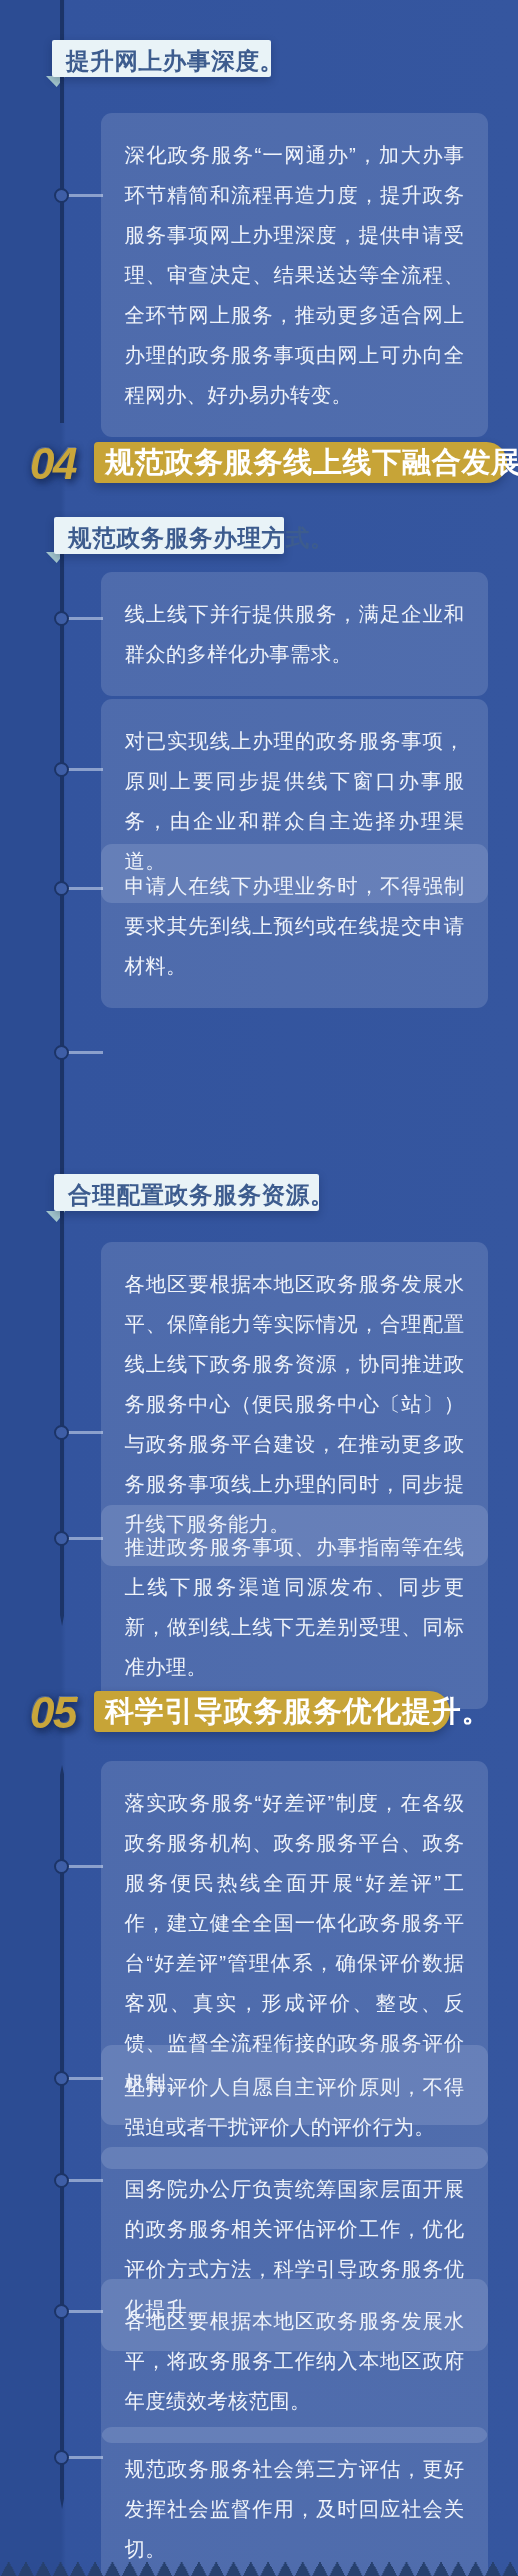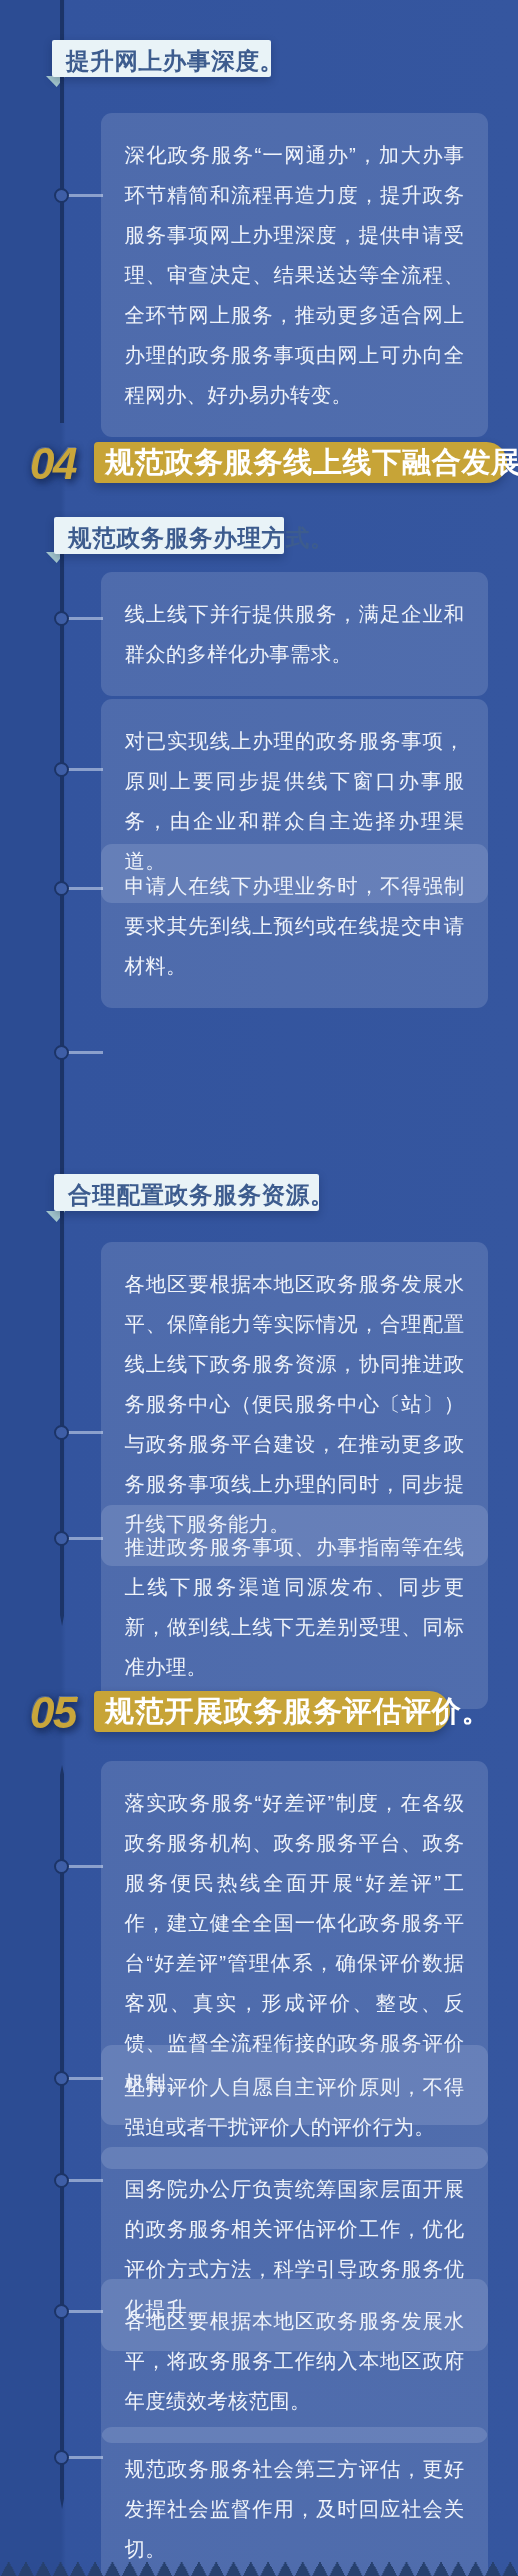--- a/index.html
+++ b/index.html
@@ -86,21 +86,21 @@
     <span>合理配置政务服务资源。</span>
   </div>
 
   <div class="sec-num" style="top:442px;">04</div>
   <div class="sec-banner" style="top:442px;width:413px;">
     <span>规范政务服务线上线下融合发展。</span>
   </div>
 
   <div class="sec-num" style="top:1691px;">05</div>
   <div class="sec-banner" style="top:1691px;width:356px;">
-    <span>规范开展政务服务评估评价。</span>
+    <span>科学引导政务服务优化提升。</span>
   </div>
 
   <div class="card" style="top:113px;">
     <p>深化政务服务“一网通办”，加大办事环节精简和流程再造力度，提升政务服务事项网上办理深度，提供申请受理、审查决定、结果送达等全流程、全环节网上服务，推动更多适合网上办理的政务服务事项由网上可办向全程网办、好办易办转变。</p>
   </div>
   <div class="card" style="top:572px;">
     <p>线上线下并行提供服务，满足企业和群众的多样化办事需求。</p>
   </div>
   <div class="card" style="top:699px;">
     <p>对已实现线上办理的政务服务事项，原则上要同步提供线下窗口办事服务，由企业和群众自主选择办理渠道。</p>

